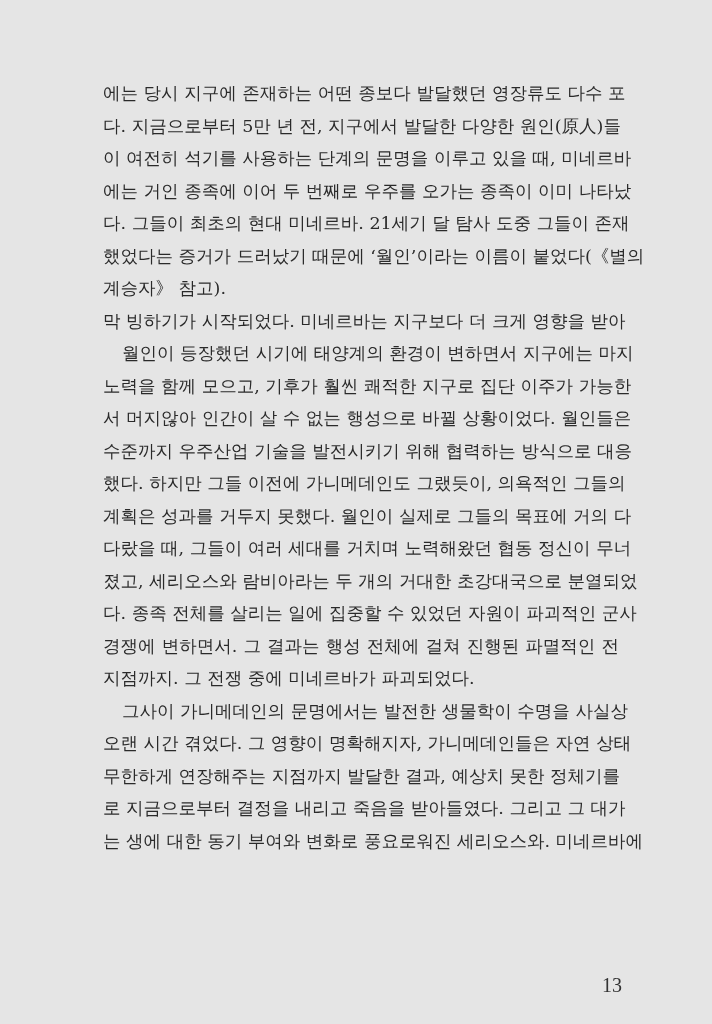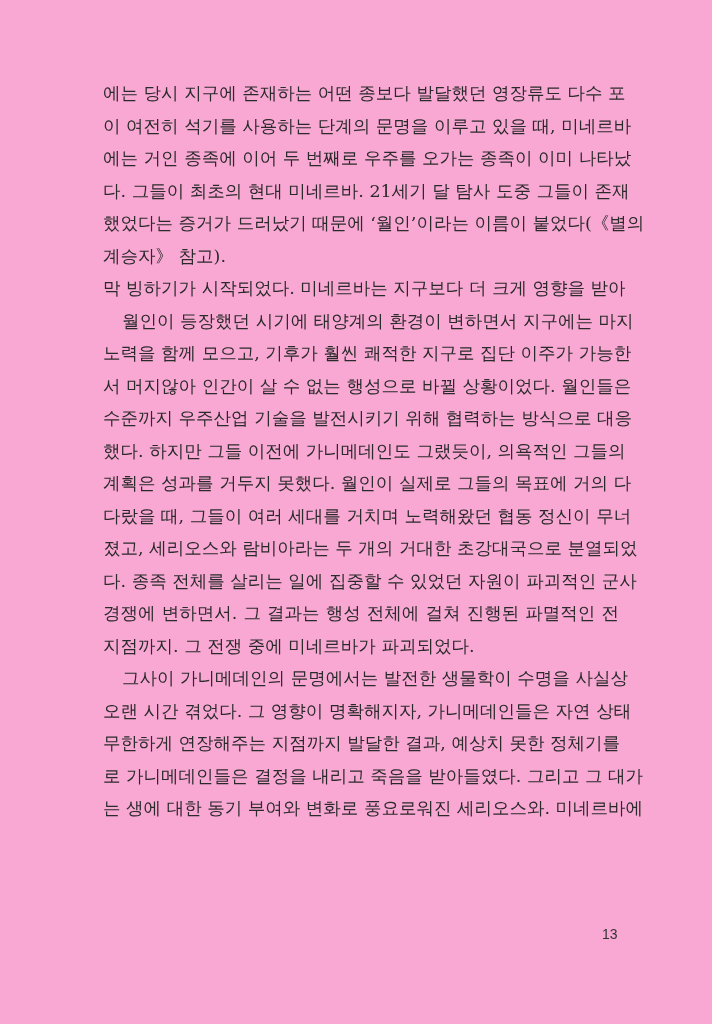--- a/index.html
+++ b/index.html
@@ -12,21 +12,21 @@
       height: 1024px;
       position: relative;
       overflow: hidden;
       font-family: "DejaVu Serif", "Liberation Serif", serif;
       color: #2a2a2a;
     }
     .page {
       position: absolute;
       left: 0; top: 0;
       width: 712px; height: 1024px;
-      background: #f9a8d4;
+      background: #e5e5e5;
     }
     .text-block {
       position: absolute;
       left: 103px;
       top: 77px;
       width: 516px;
     }
     .line {
       height: 32.5px;
       line-height: 32.5px;
@@ -38,50 +38,51 @@
     }
     .line.last {
       text-align-last: left;
     }
     .line.indent {
       padding-left: 19px;
     }
     .page-number {
       position: absolute;
       left: 602px;
-      top: 926px;
-      font-size: 14px;
+      top: 974px;
+      font-size: 20px;
       color: #333333;
-      font-family: Liberation Sans, sans-serif;
+      font-family: Liberation Serif, serif;
     }
   </style>
 </head>
 <body>
 
 <div class="page">
   <div class="text-block">
     <div class="line">에는 당시 지구에 존재하는 어떤 종보다 발달했던 영장류도 다수 포</div>
+    <div class="line">다. 지금으로부터 5만 년 전, 지구에서 발달한 다양한 원인(原人)들</div>
     <div class="line">이 여전히 석기를 사용하는 단계의 문명을 이루고 있을 때, 미네르바</div>
     <div class="line">에는 거인 종족에 이어 두 번째로 우주를 오가는 종족이 이미 나타났</div>
     <div class="line">다. 그들이 최초의 현대 미네르바. 21세기 달 탐사 도중 그들이 존재</div>
     <div class="line">했었다는 증거가 드러났기 때문에 ‘월인’이라는 이름이 붙었다(《별의</div>
     <div class="line last">계승자》 참고).</div>
     <div class="line">막 빙하기가 시작되었다. 미네르바는 지구보다 더 크게 영향을 받아</div>
     <div class="line indent">월인이 등장했던 시기에 태양계의 환경이 변하면서 지구에는 마지</div>
     <div class="line">노력을 함께 모으고, 기후가 훨씬 쾌적한 지구로 집단 이주가 가능한</div>
     <div class="line">서 머지않아 인간이 살 수 없는 행성으로 바뀔 상황이었다. 월인들은</div>
     <div class="line">수준까지 우주산업 기술을 발전시키기 위해 협력하는 방식으로 대응</div>
     <div class="line">했다. 하지만 그들 이전에 가니메데인도 그랬듯이, 의욕적인 그들의</div>
     <div class="line">계획은 성과를 거두지 못했다. 월인이 실제로 그들의 목표에 거의 다</div>
     <div class="line">다랐을 때, 그들이 여러 세대를 거치며 노력해왔던 협동 정신이 무너</div>
     <div class="line">졌고, 세리오스와 람비아라는 두 개의 거대한 초강대국으로 분열되었</div>
     <div class="line">다. 종족 전체를 살리는 일에 집중할 수 있었던 자원이 파괴적인 군사</div>
     <div class="line">경쟁에 변하면서. 그 결과는 행성 전체에 걸쳐 진행된 파멸적인 전</div>
     <div class="line last">지점까지. 그 전쟁 중에 미네르바가 파괴되었다.</div>
     <div class="line indent">그사이 가니메데인의 문명에서는 발전한 생물학이 수명을 사실상</div>
     <div class="line">오랜 시간 겪었다. 그 영향이 명확해지자, 가니메데인들은 자연 상태</div>
     <div class="line">무한하게 연장해주는 지점까지 발달한 결과, 예상치 못한 정체기를</div>
-    <div class="line">로 가니메데인들은 결정을 내리고 죽음을 받아들였다. 그리고 그 대가</div>
+    <div class="line">로 지금으로부터 결정을 내리고 죽음을 받아들였다. 그리고 그 대가</div>
     <div class="line">는 생에 대한 동기 부여와 변화로 풍요로워진 세리오스와. 미네르바에</div>
   </div>
 
   <div class="page-number">13</div>
 </div>
 
 </body></html>

